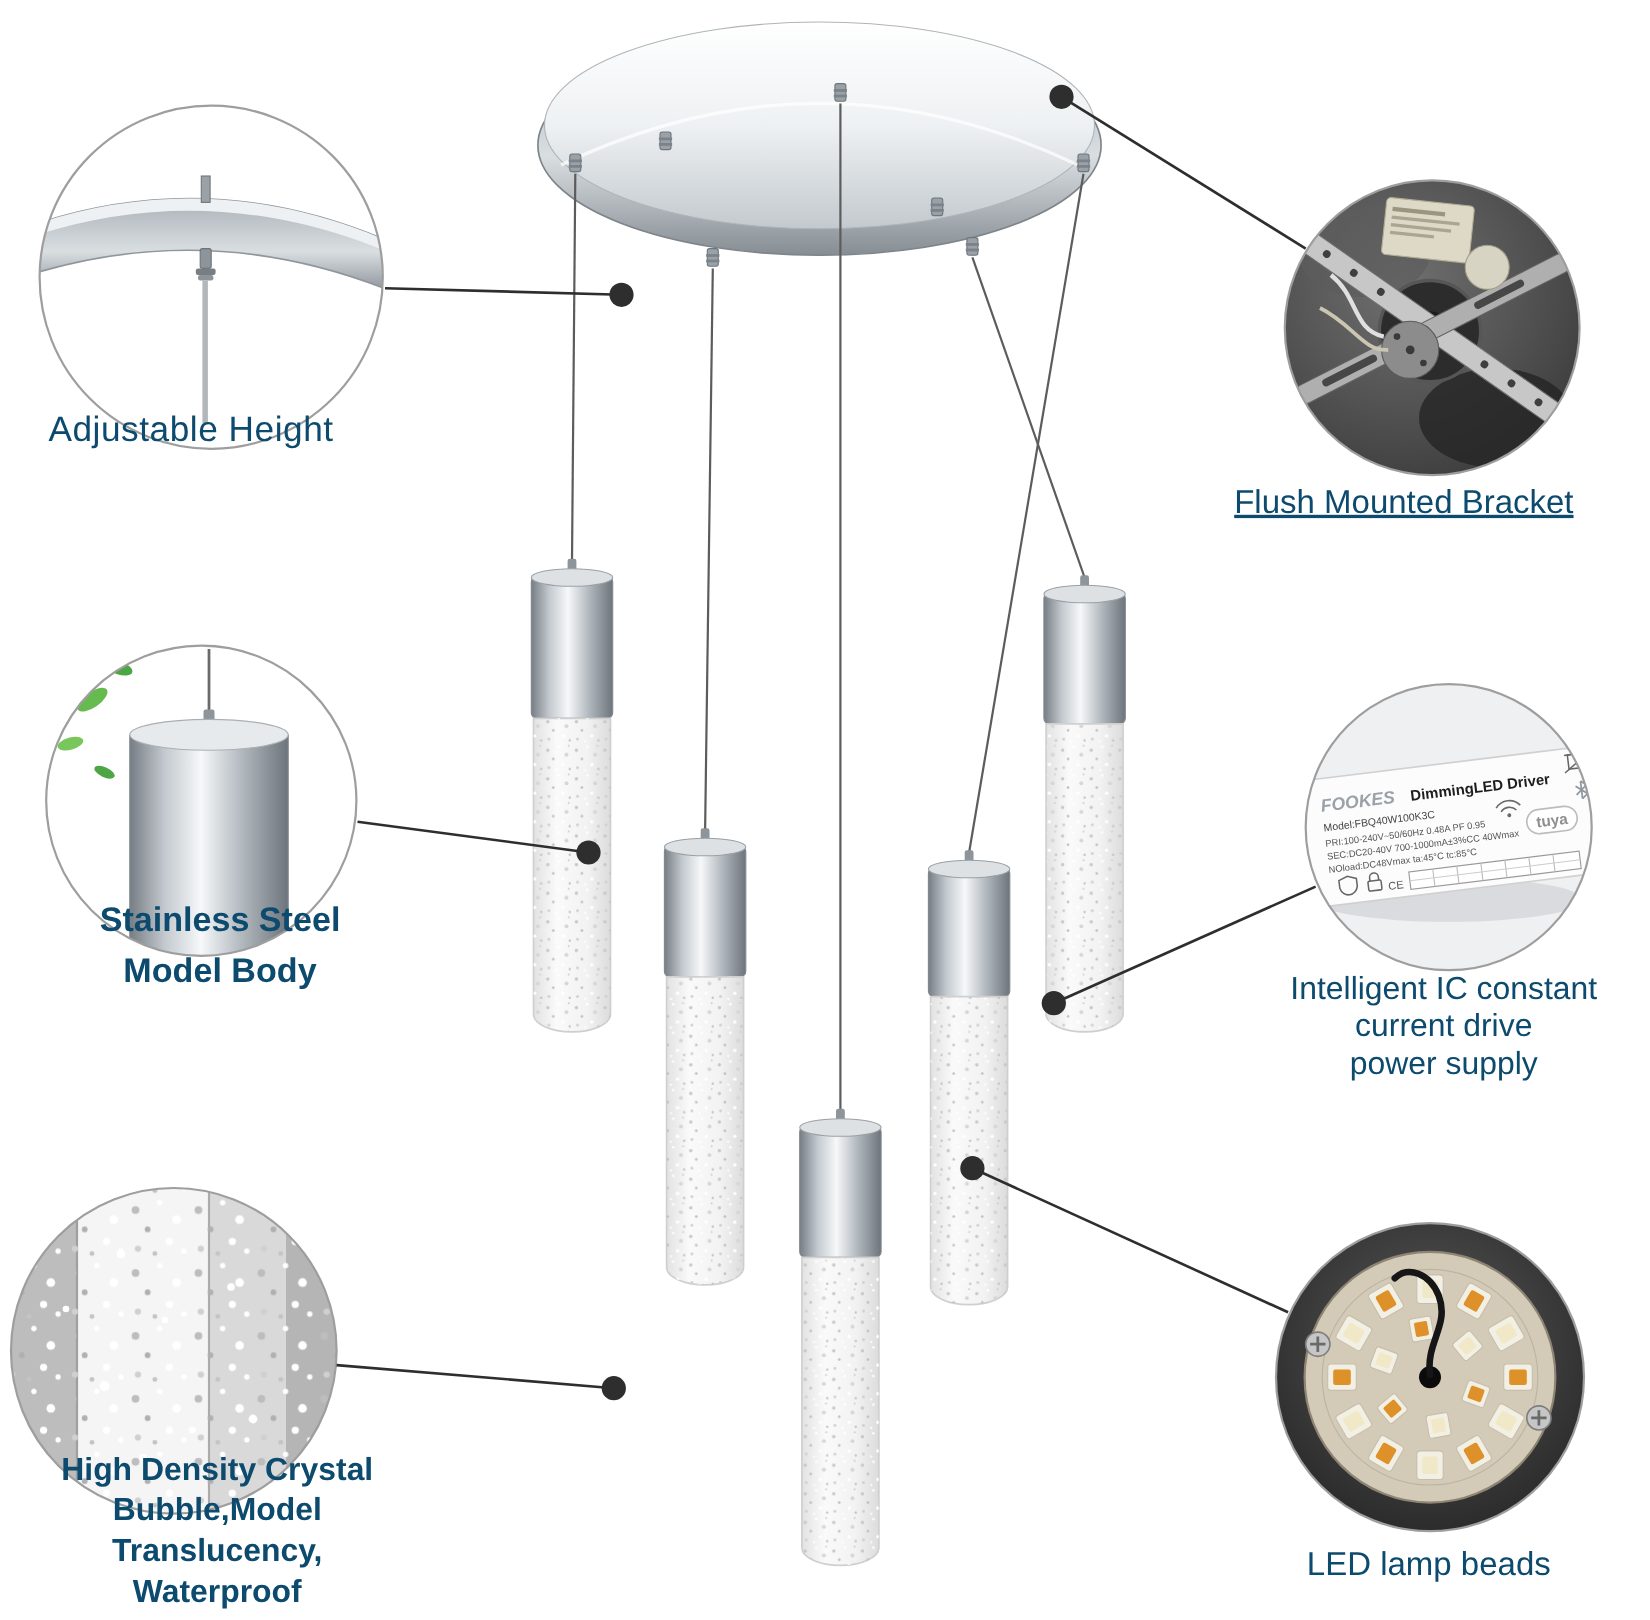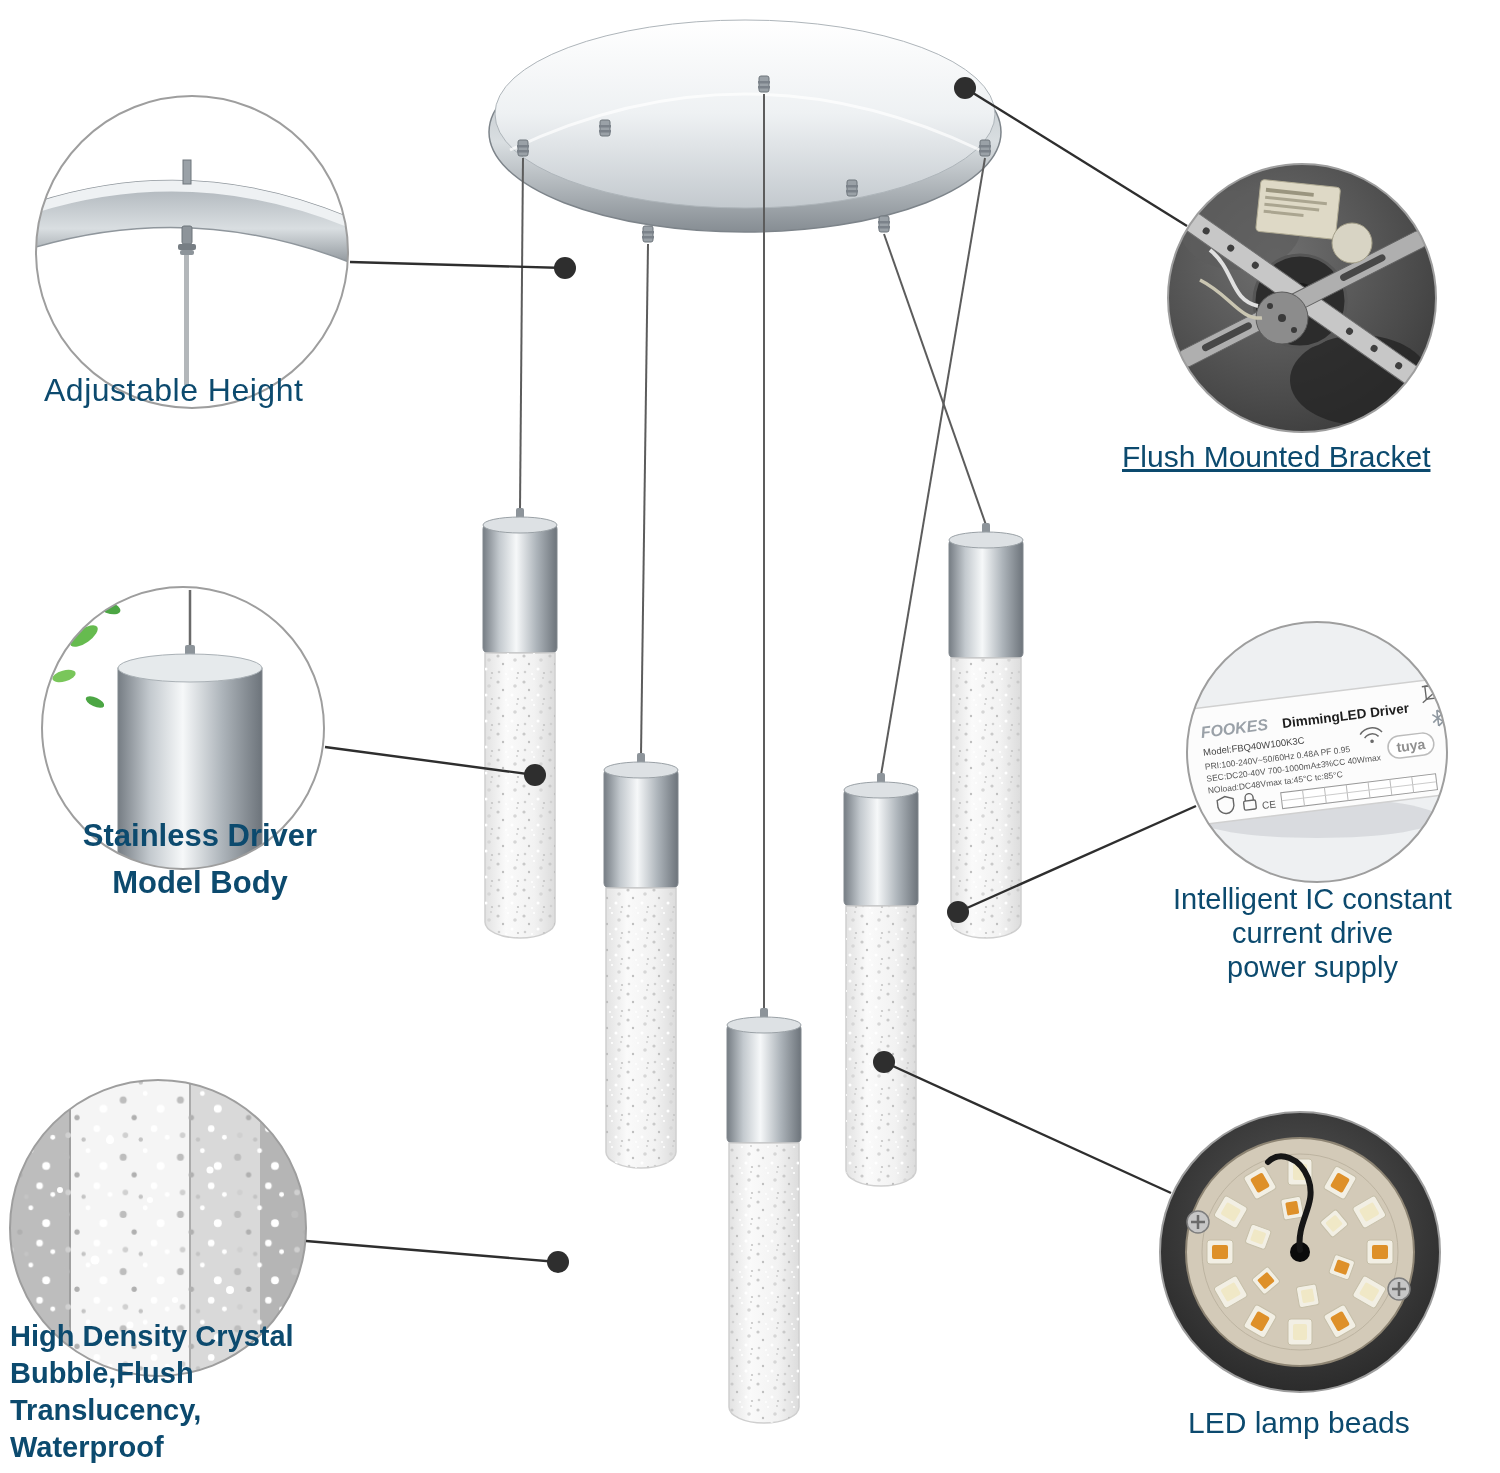--- a/index.html
+++ b/index.html
@@ -7,21 +7,21 @@
     position:relative;
     width:1500px;height:1473px;
     background:#ffffff;
     font-family:"Liberation Sans", sans-serif;
     overflow:hidden;
   }
   .scene{position:absolute;left:0;top:0;}
   .lbl{position:absolute;color:#0c4a6e;}
   #lbl-adjustable{left:44px;top:372px;font-size:32px;font-weight:400;letter-spacing:.5px;}
   #lbl-stainless{left:45px;top:812px;width:310px;text-align:center;font-size:31px;font-weight:700;line-height:47px;}
-  #lbl-crystal{left:10px;top:1318px;width:375px;font-size:29px;font-weight:700;line-height:37px;}
+  #lbl-crystal{left:10px;top:1318px;width:375px;text-align:center;font-size:29px;font-weight:700;line-height:37px;}
   #lbl-flush{left:1122px;top:440px;font-size:30px;font-weight:400;text-decoration:underline;}
   #lbl-driver{left:1120px;top:882px;width:385px;text-align:center;font-size:29px;font-weight:400;line-height:34px;}
   #lbl-led{left:1188px;top:1406px;font-size:30px;font-weight:400;}
   svg text{font-family:"Liberation Sans", sans-serif;}
 </style>
 </head>
 <body>
 
 <div class="stage">
 
@@ -466,27 +466,27 @@
     <circle cx="558" cy="1262" r="11"></circle>
     <circle cx="965" cy="88" r="11"></circle>
     <circle cx="958" cy="912" r="11"></circle>
     <circle cx="884" cy="1062" r="11"></circle>
   </g>
 </svg>
 
 <div class="lbl" id="lbl-adjustable">Adjustable Height</div>
 
 <div class="lbl" id="lbl-stainless">
-  <div>Stainless Driver</div>
+  <div>Stainless Steel</div>
   <div>Model Body</div>
 </div>
 
 <div class="lbl" id="lbl-crystal">
   <div>High Density Crystal</div>
-  <div>Bubble,Flush</div>
+  <div>Bubble,Model</div>
   <div>Translucency,</div>
   <div>Waterproof</div>
 </div>
 
 <div class="lbl" id="lbl-flush">Flush Mounted Bracket</div>
 
 <div class="lbl" id="lbl-driver">
   <div>Intelligent IC constant</div>
   <div>current drive</div>
   <div>power supply</div>

